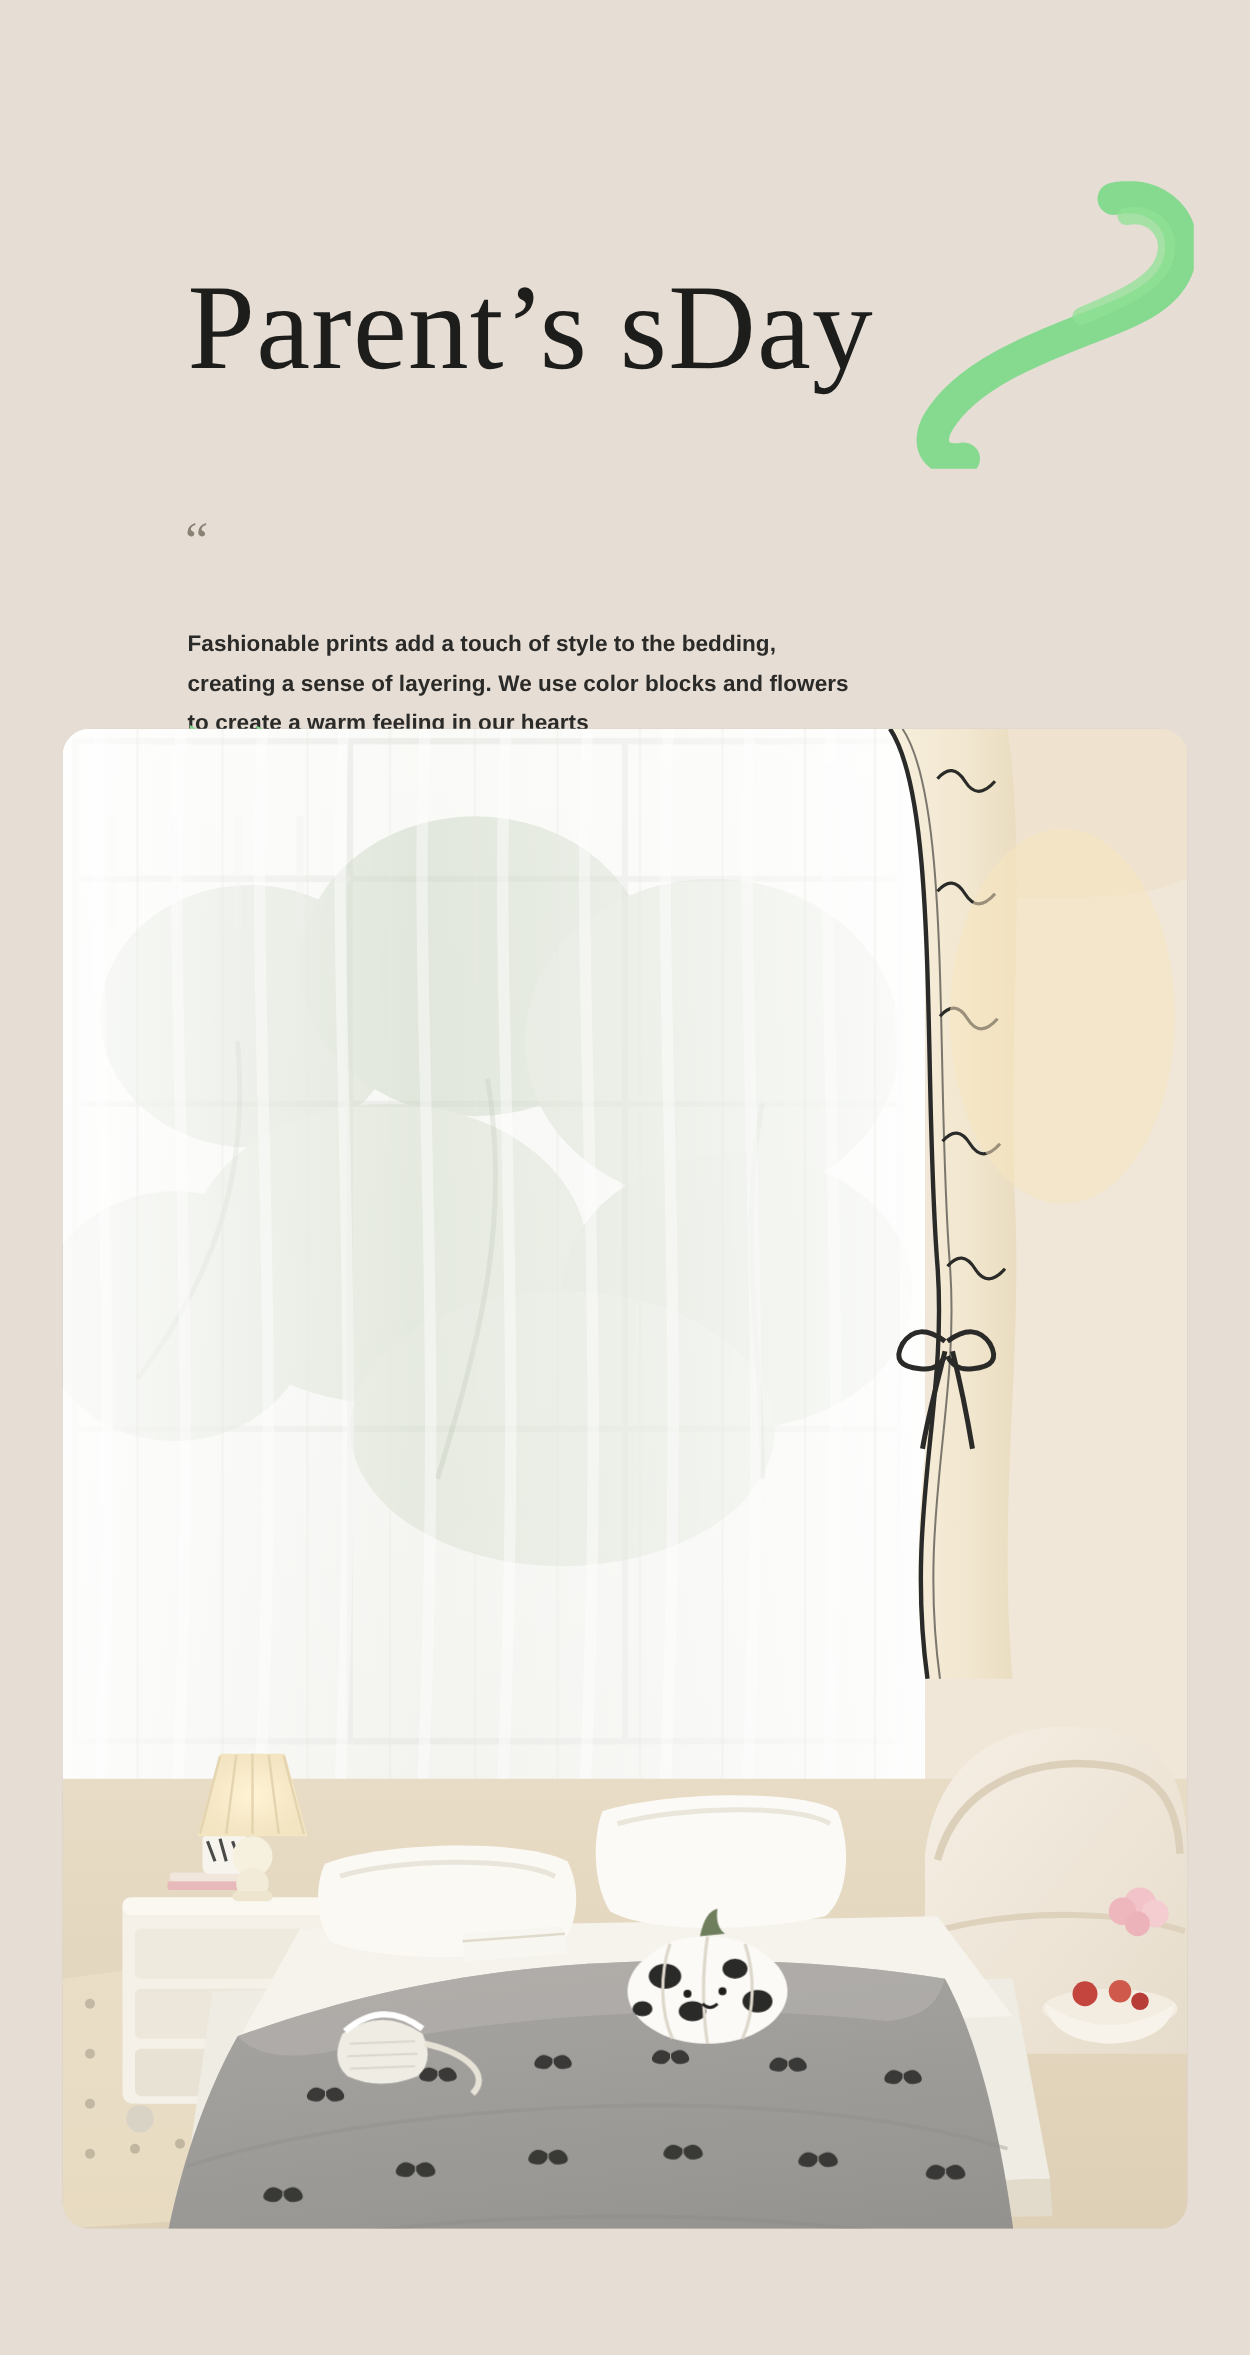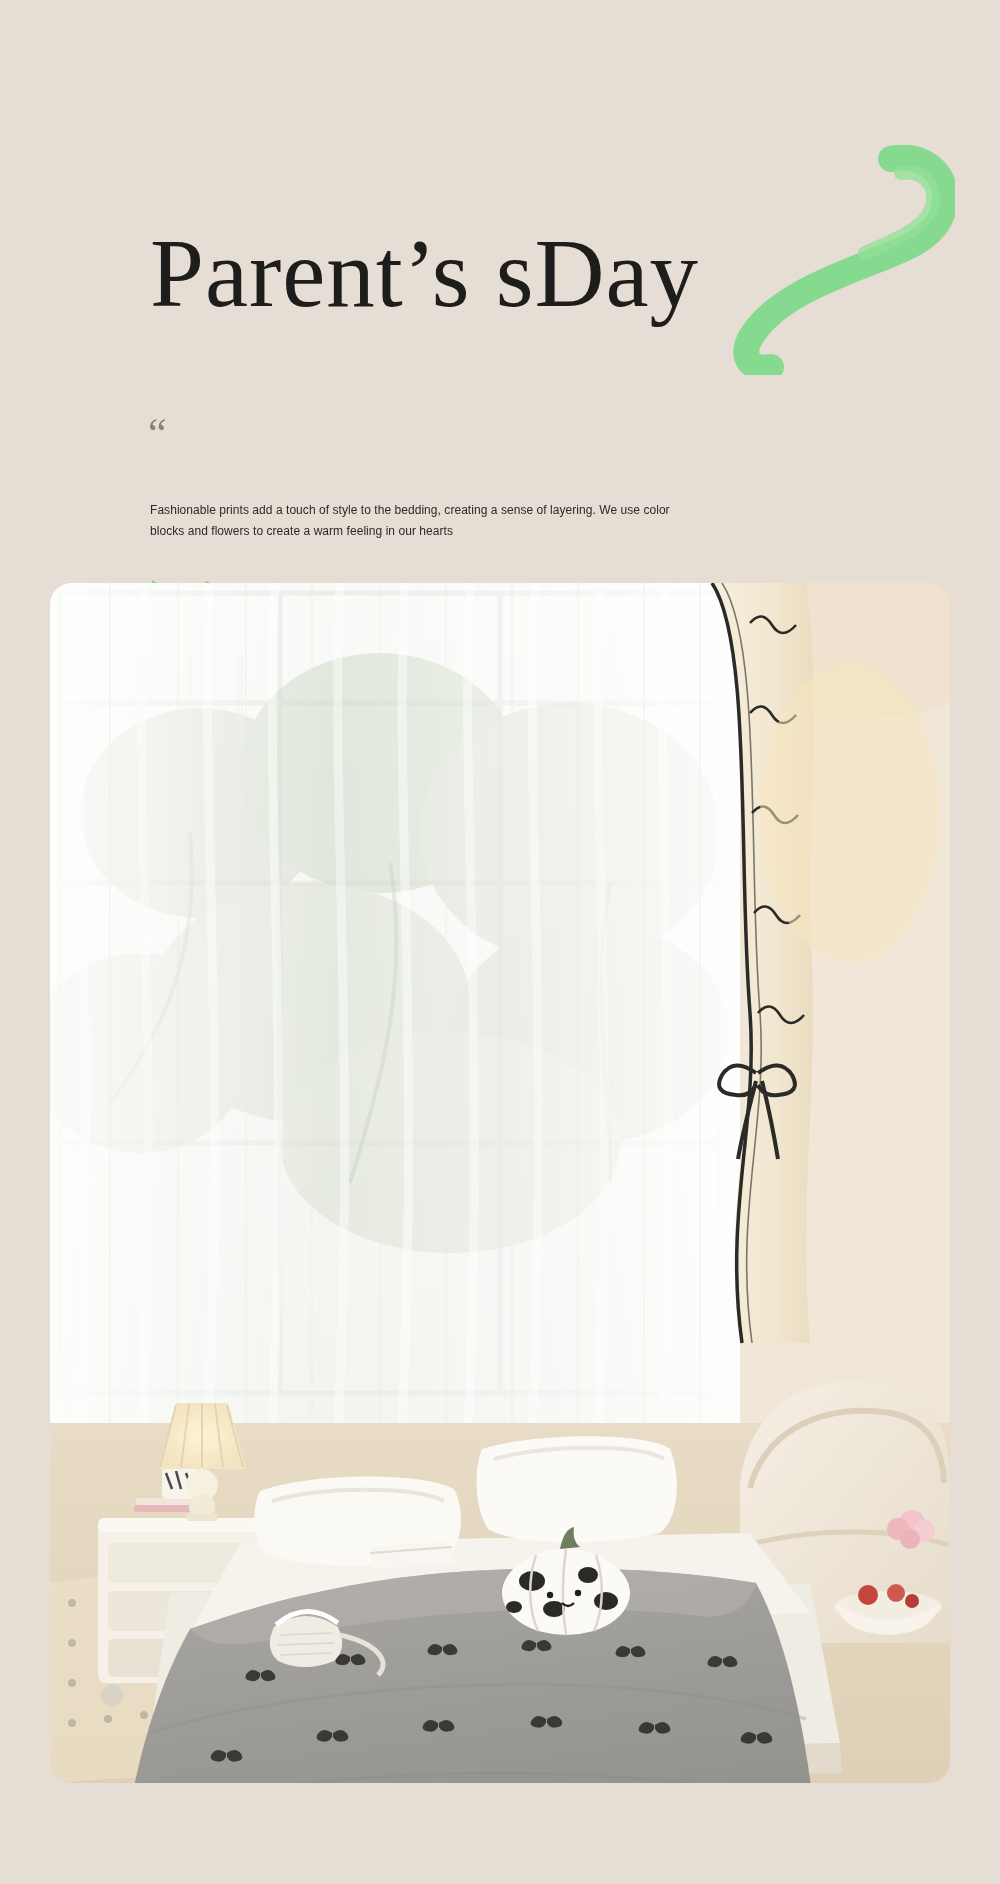--- a/index.html
+++ b/index.html
@@ -36,21 +36,21 @@
     left: 545px;
     top: -60px;
     width: 260px;
     height: 230px;
     pointer-events: none;
   }
 
   .headline {
     position: absolute;
     left: 0;
-    top: 20px;
+    top: 8px;
     font-family: "Liberation Serif", serif;
     font-size: 97px;
     line-height: 1;
     letter-spacing: 1px;
     color: #1d1d1b;
     white-space: nowrap;
     font-weight: 400;
   }
 
   
@@ -63,24 +63,24 @@
     line-height: 1;
     color: #8b8175;
   }
 
   
   .body-copy {
     position: absolute;
     left: 150px;
     top: 500px;
     width: 540px;
-    font-size: 12px;
+    font-size: 18px;
     line-height: 1.75;
     color: #2a2a28;
-    font-weight: 400;
+    font-weight: 700;
     letter-spacing: 0.05px;
   }
 
   
   .arrow-rule {
     position: absolute;
     left: 150px;
     top: 578px;
     width: 66px;
     height: 16px;

